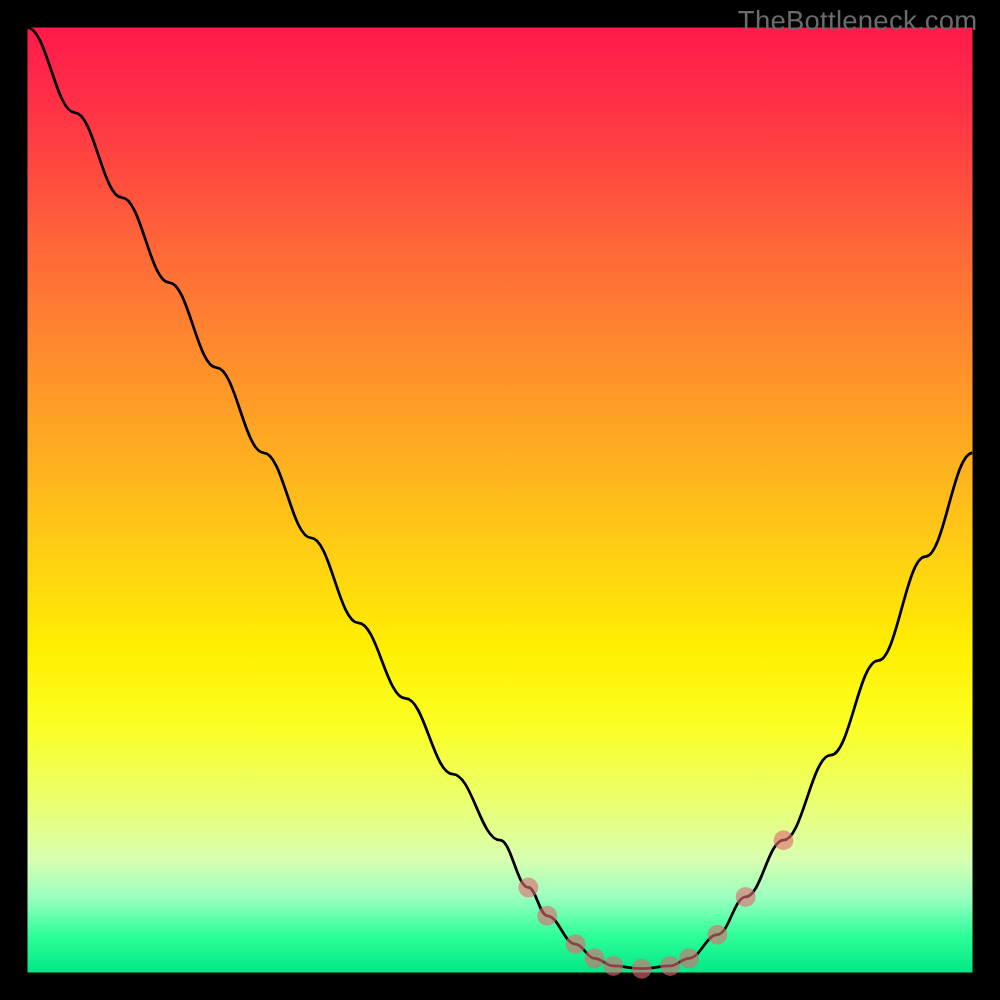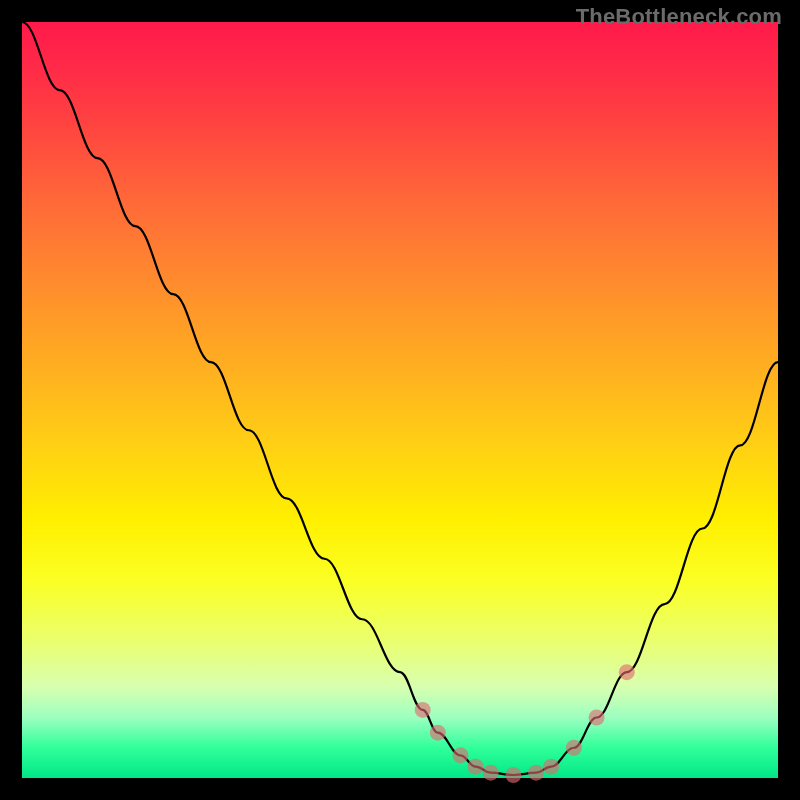--- a/index.html
+++ b/index.html
@@ -11,21 +11,21 @@
     #ff8a2e 34%,
     #ffb020 46%,
     #ffd014 56%,
     #fff000 66%,
     #fbff25 74%,
     #eaff70 82%,
     #d8ffb0 88%,
     #9cffc0 92%,
     #30ff9a 96%,
     #00e886 100%)}
-  .watermark{position:absolute;top:4px;right:18px;color:#6b6b6b;font-size:22px;font-weight:700;letter-spacing:0.2px}
+  .watermark{position:absolute;top:4px;right:18px;color:#6b6b6b;font-size:22px;font-weight:400;letter-spacing:0.2px}
   svg.plot{position:absolute;left:22px;top:22px;width:756px;height:756px;overflow:visible}
   .curve{stroke:#000;stroke-width:2.2;fill:none}
   .dot{fill:#e1696f;opacity:0.62}
 </style>
 </head>
 <body>
 
 <div class="frame"></div>
 <div class="watermark">TheBottleneck.com</div>
 

